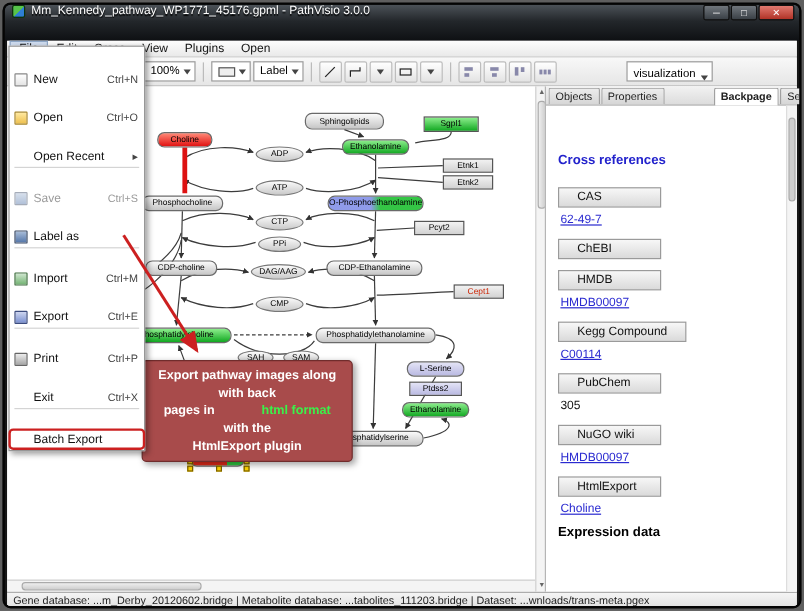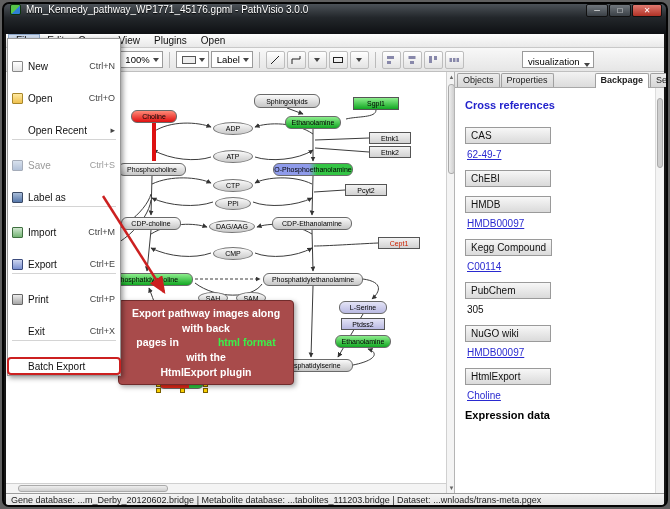--- a/index.html
+++ b/index.html
@@ -90,31 +90,31 @@
   .mi-export{background:linear-gradient(#cdd5ef,#7a90d0);border:1px solid #3c4c7e;}
   .mi-print{background:linear-gradient(#ececec,#a5a5a5);border:1px solid #666;}
   .mi-none{background:transparent;border:none;}
   .disabled .fm-icon{opacity:.45;}
   .fm-label{flex:1;white-space:nowrap;}
   .fm-short{color:#444;font-size:9px;margin-left:8px;}
   .disabled .fm-short{color:#9a9a9a;}
   .fm-sep{height:1px;background:#d4d4d4;margin:2px 3px;}
 
   
-  .sidebar{width:210px;background:#fff;border-left:1px solid #b5b5b5;display:flex;flex-direction:column;position:relative;}
+  .sidebar{width:210px;background:#fff;border-left:1px solid #b5b5b5;display:flex;flex-direction:column;position:relative;gap:29px;}
   .tabs{height:16px;background:linear-gradient(#f2f2f2,#dcdcdc);display:flex;align-items:flex-end;
     padding:1px 2px 0;gap:1px;border-bottom:1px solid #a8a8a8;font-size:9px;}
   .tab{padding:1px 5px 2px;border:1px solid #a0a0a0;border-bottom:none;border-radius:2px 2px 0 0;
     background:linear-gradient(#ececec,#d6d6d6);color:#222;}
   .tab.active{background:#fff;font-weight:bold;position:relative;top:1px;padding-bottom:3px;margin-left:40px;}
   .sidebar-body{flex:1;padding:9px 14px 0 10px;overflow:hidden;position:relative;}
   .xref-heading{color:#2222cc;font-weight:bold;font-size:11px;margin:2px 0 14px;}
   .xref-section{margin-bottom:7px;}
   .xref-header{display:inline-block;min-width:86px;background:linear-gradient(#f7f7f7,#dadada);
-    border:1px solid #9a9a9a;padding:2px 5px;font-size:10px;color:#111;}
+    border:1px solid #9a9a9a;padding:2px 15px;font-size:10px;color:#111;}
   .xref-value{margin:5px 0 8px 2px;font-size:10px;color:#111;}
   .xref-value.link{color:#2a2ad0;text-decoration:underline;}
   .expr-heading{font-weight:bold;font-size:11px;color:#000;margin-top:8px;}
   .side-scroll{position:absolute;right:0;top:16px;bottom:0;width:9px;background:#f4f4f4;border-left:1px solid #ddd;}
   .side-thumb{position:absolute;left:1px;top:10px;width:6px;height:70px;background:#cfcfcf;border:1px solid #aaa;border-radius:3px;}
 
   
   .statusbar{height:13px;background:linear-gradient(#f5f5f5,#e2e2e2);border-top:1px solid #9c9c9c;
     font-size:9px;color:#222;display:flex;align-items:center;padding:0 5px;white-space:nowrap;overflow:hidden;}
 

